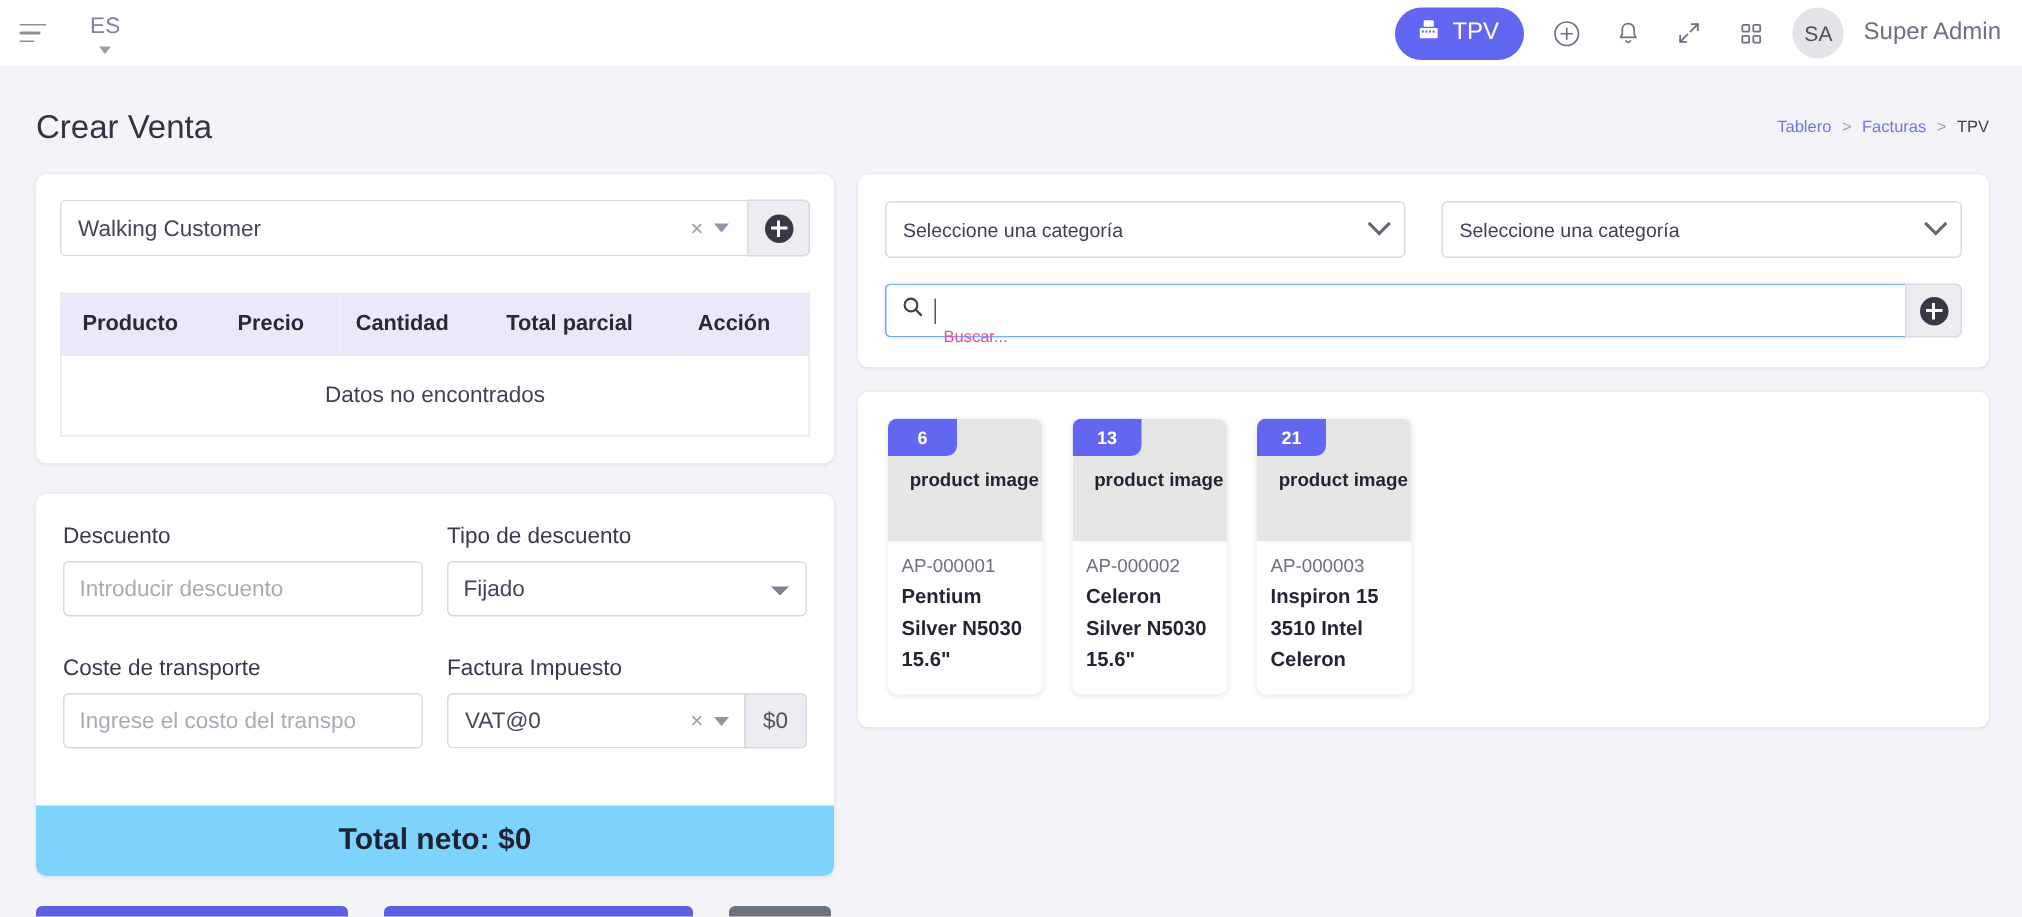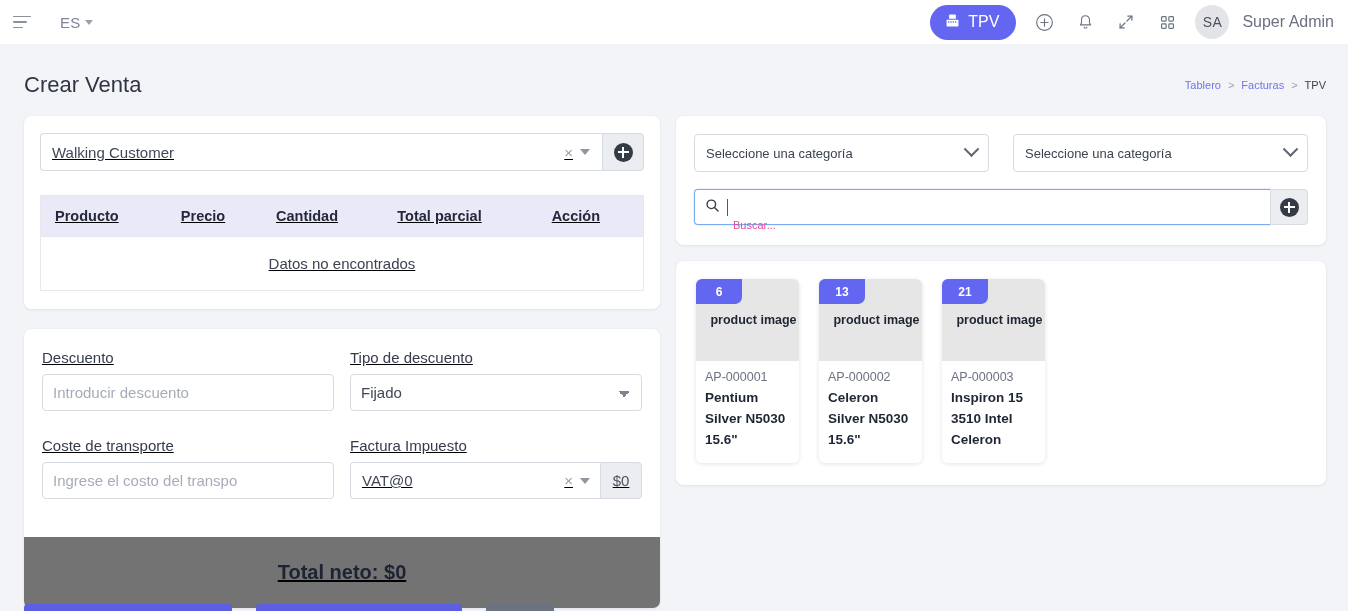--- a/index.html
+++ b/index.html
@@ -23,21 +23,21 @@
     justify-content: center; align-items: flex-start; gap: 4px;
     cursor: pointer; padding-left: 3px;
   }
   .hamburger i { display: block; height: 1.6px; background: #8a8f99; border-radius: 2px; }
   .hamburger i:nth-child(1) { width: 18px; }
   .hamburger i:nth-child(2) { width: 14px; }
   .hamburger i:nth-child(3) { width: 10px; }
 
   .lang {
     display: flex; align-items: center; gap: 5px;
-    margin-left: 24px; cursor: pointer;
+    margin-left: 24px; cursor: pointer; flex-direction: column;
   }
   .lang-label { font-size: 15px; color: #7d8597; letter-spacing: .2px; }
   .caret-sm {
     width: 0; height: 0; border-left: 4px solid transparent;
     border-right: 4px solid transparent; border-top: 5px solid #9aa0ad;
   }
 
   .topbar-right {
     margin-left: auto; display: flex; align-items: center; gap: 15px;
   }
@@ -68,21 +68,21 @@
   .breadcrumb {
     margin-left: auto; font-size: 11px; color: #6e74f0;
     display: flex; align-items: center; gap: 7px;
   }
   .breadcrumb a { color: #6e74f0; text-decoration: none; cursor: pointer; }
   .breadcrumb .sep { color: #9aa0b4; }
   .breadcrumb .current { color: #3c4152; }
 
   
   .layout { display: flex; gap: 16px; padding: 14px 22px 0 24px; align-items: flex-start; }
-  .col-left { width: 636px; flex: none; text-decoration: underline; }
+  .col-left { width: 532px; flex: none; }
   .col-right { flex: 1; }
 
   .card {
     background: #fff; border-radius: 7px;
     box-shadow: 0 1px 3px rgba(40,45,70,.07), 0 0 1px rgba(40,45,70,.10);
   }
 
   
   .cust-card { padding: 17px 16px 18px 16px; }
   .input-group { display: flex; }
@@ -154,21 +154,21 @@
     padding: 0 6px 0 11px; font-size: 15px; color: #414756; background: #fff;
     cursor: pointer;
   }
   .tax-select .val { flex: 1; }
   .tax-addon {
     width: 42px; border: 1px solid #d6dae1; background: #ebedf0;
     border-radius: 0 4px 4px 0; display: flex; align-items: center;
     justify-content: center; font-size: 15px; color: #4d535f;
   }
   .total-bar {
-    background: #737373; text-align: center; padding: 24px 0;
+    background: #7dd3fc; text-align: center; padding: 12px 0;
     font-size: 20px; font-weight: bold; color: #1d2333;
   }
 
   
   .filters-card { padding: 18px 18px 20px 18px; }
   .filters-row { display: flex; gap: 24px; }
   .cat-select {
     flex: 1; height: 38px; border: 1px solid #d6dae1; border-radius: 4px;
     display: flex; align-items: center; padding: 0 11px; background: #fff;
     font-size: 13px; color: #3b4252; cursor: pointer;

